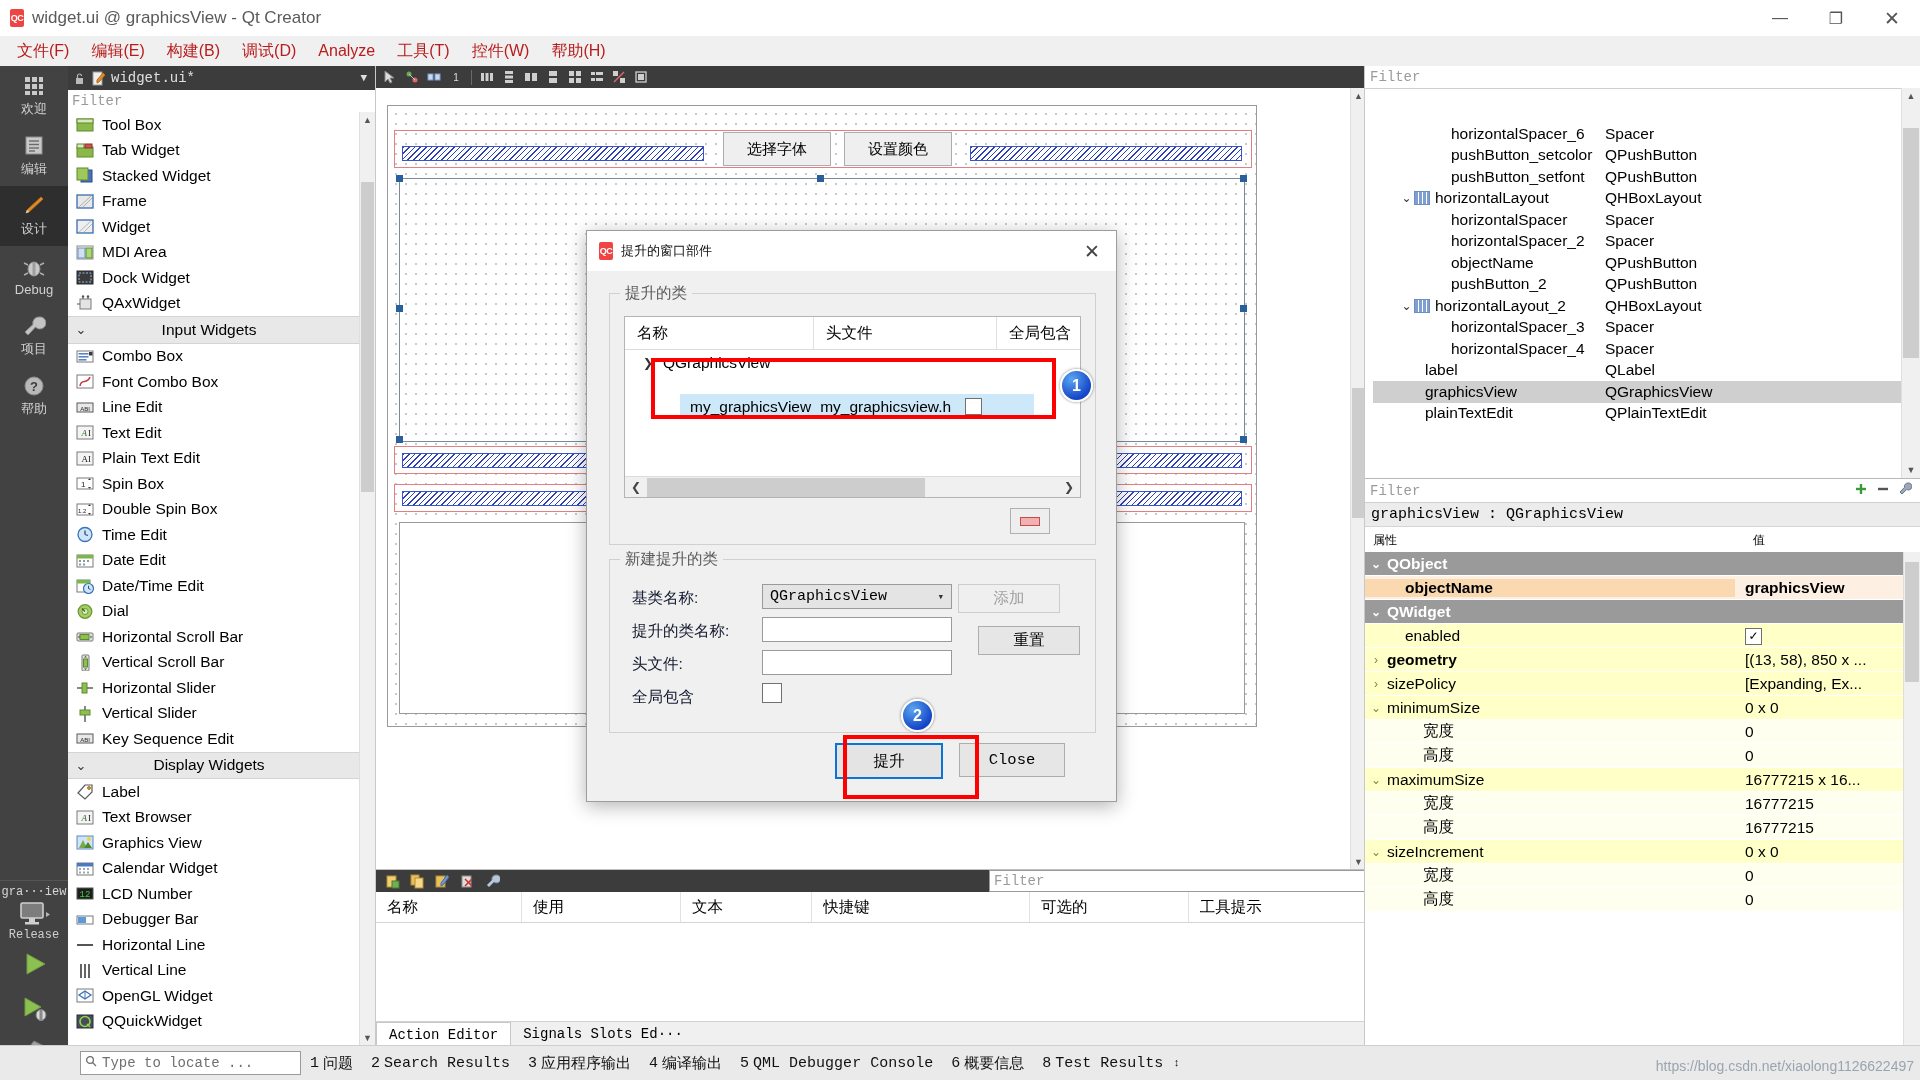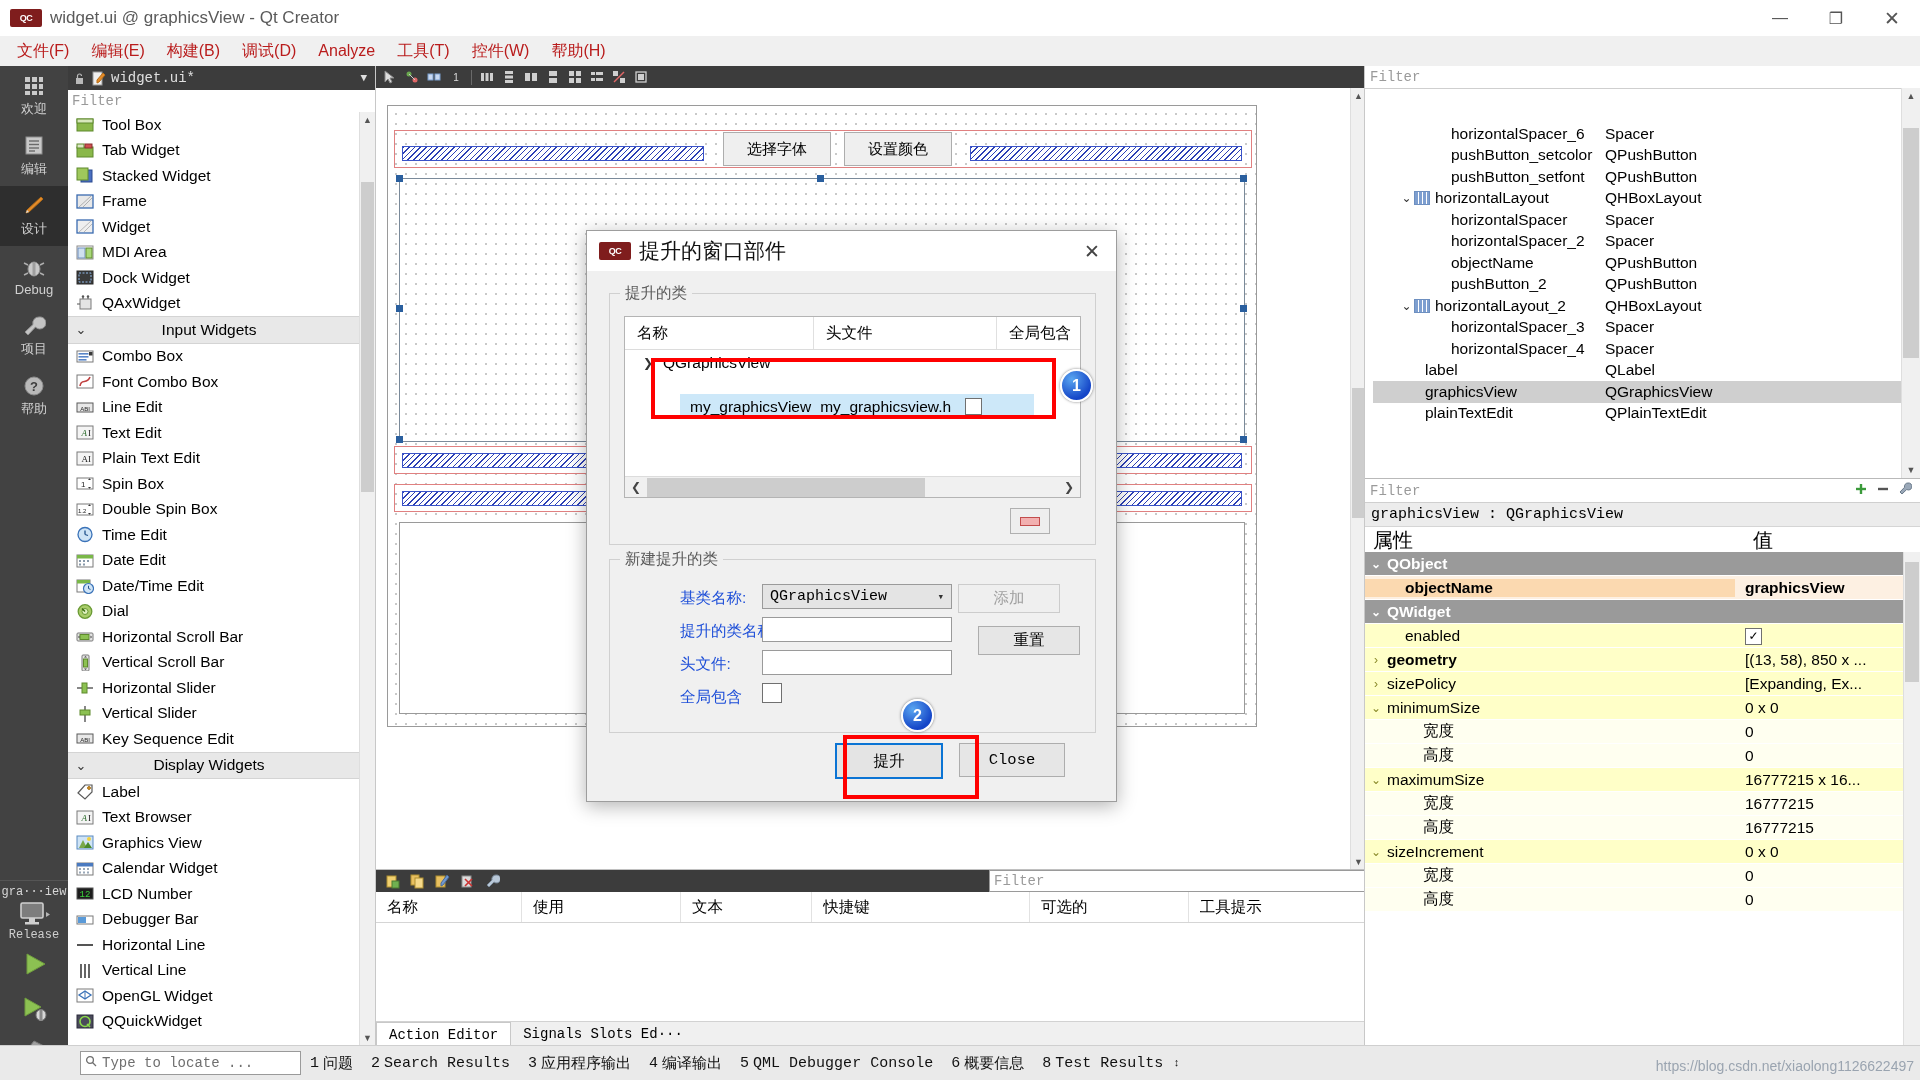--- a/index.html
+++ b/index.html
@@ -3,21 +3,21 @@
 <meta charset="utf-8">
 <style>
   html,body{margin:0;padding:0;}
   body{width:1920px;height:1080px;overflow:hidden;background:#f0f0f0;
        font-family:"Liberation Sans",sans-serif;font-size:15px;color:#000;}
   #root{position:relative;width:1920px;height:1080px;}
 
   
   .titlebar{position:absolute;left:0;top:0;width:1920px;height:36px;background:#ffffff;
             display:flex;align-items:center;}
-  .qc-logo{width:32px;height:18px;background:#7f1d1d;border-radius:2px;margin:0 8px 0 10px;
+  .qc-logo{width:14px;height:18px;background:#ef4444;border-radius:2px;margin:0 8px 0 10px;
            display:flex;align-items:center;justify-content:center;color:#fff;font-size:9px;
            font-family:"Liberation Sans",sans-serif;font-weight:bold;letter-spacing:-0.5px;}
   .title-text{font-size:17px;color:#5a5a5a;}
   .win-btns{position:absolute;right:0;top:0;height:36px;display:flex;}
   .win-btn{width:56px;height:36px;display:flex;align-items:center;justify-content:center;
            color:#555;font-size:16px;}
   .win-btn.close-btn{font-size:19px;}
 
   
   .menubar{position:absolute;left:0;top:36px;width:1920px;height:30px;background:#f0f0f0;
@@ -120,21 +120,21 @@
              border-left:1px solid #dedede;}
   .oi-thumb{position:absolute;left:1px;top:40px;width:16px;height:230px;background:#cdcdcd;}
 
   
   .pe{position:absolute;left:0;top:412px;right:0;bottom:0;background:#fff;border-top:1px solid #b9b9b9;}
   .pe-filter{height:23px;background:#fff;border-bottom:1px solid #cfcfcf;display:flex;align-items:center;
              padding-left:5px;color:#9a9a9a;font-family:"Liberation Mono",monospace;font-size:14px;}
   .pe-filter .pfi{margin-left:auto;display:flex;align-items:center;gap:8px;padding-right:8px;}
   .pe-obj{height:23px;background:#ececec;border-bottom:1px solid #d5d5d5;display:flex;align-items:center;
           padding-left:6px;font-family:"Liberation Mono",monospace;font-size:15px;}
-  .pe-head{height:26px;display:flex;align-items:center;border-bottom:1px solid #d8d8d8;font-size:20px;}
+  .pe-head{height:26px;display:flex;align-items:center;border-bottom:1px solid #d8d8d8;font-size:12px;}
   .pe-h1{width:370px;padding-left:8px;}
   .pe-h2{padding-left:10px;}
   .pe-rows{position:absolute;left:0;top:73px;right:16px;bottom:0;overflow:hidden;}
   .pr{height:23px;display:flex;align-items:center;font-size:15.5px;border-bottom:1px solid #fff;}
   .pr .pn{width:370px;display:flex;align-items:center;box-sizing:border-box;}
   .pr .pv{flex:1;padding-left:10px;box-sizing:border-box;overflow:hidden;white-space:nowrap;}
   .pr.grp{background:#9a9a9a;color:#fff;font-weight:bold;}
   .pr.hl .pn{background:#fbd9b0;}
   .pr.hl{background:#fdf0e2;font-weight:bold;}
   .pr.y{background:#ffffc8;}
@@ -153,34 +153,34 @@
            display:flex;align-items:center;padding-left:4px;font-family:"Liberation Mono",monospace;
            font-size:14px;color:#6f6f6f;}
   .sb-item{padding:0 9px;font-family:"Liberation Mono",monospace;font-size:15px;color:#111;
            display:flex;align-items:center;gap:4px;}
   .wm{position:absolute;right:6px;bottom:6px;color:#9aa4b0;font-size:14px;
       font-family:"Liberation Sans",sans-serif;}
   .dlg{position:absolute;left:586px;top:230px;width:529px;height:570px;background:#f0f0f0;
        border:1px solid #9d9d9d;box-shadow:0 4px 18px rgba(0,0,0,.30);}
   .dlg-title{height:40px;background:#fff;display:flex;align-items:center;padding-left:12px;}
   .dlg-title .qc-logo{margin:0 8px 0 0;}
-  .dlg-tt{font-size:21px;color:#111;}
+  .dlg-tt{font-size:13px;color:#111;}
   .dlg-x{position:absolute;right:0;top:0;width:48px;height:40px;display:flex;align-items:center;
          justify-content:center;font-size:19px;color:#444;}
   .gbox{position:absolute;border:1px solid #d0d0d0;}
   .gbox-lbl{position:absolute;top:-11px;left:10px;background:#f0f0f0;padding:0 5px;font-size:15.5px;color:#5a5a5a;}
   .tv{position:absolute;background:#fff;border:1px solid #b4b4b4;}
   .tv-head{height:32px;display:flex;align-items:center;border-bottom:1px solid #dcdcdc;font-size:15.5px;}
   .tv-th{padding-left:12px;height:32px;display:flex;align-items:center;border-right:1px solid #e0e0e0;}
   .tv-row{height:25px;display:flex;align-items:center;font-size:15.5px;}
   .tv-hs{position:absolute;left:0;right:0;bottom:0;height:20px;background:#f0f0f0;border-top:1px solid #dcdcdc;
          display:flex;align-items:center;}
   .hs-ar{width:22px;height:19px;display:flex;align-items:center;justify-content:center;font-size:12px;color:#444;}
   .hs-th{height:19px;background:#cdcdcd;}
-  .flabel{position:absolute;font-size:15.5px;color:#1d4ed8;margin-left:48px;}
+  .flabel{position:absolute;font-size:15.5px;color:#0f172a;}
   .fctl{position:absolute;box-sizing:border-box;}
   .combo{background:#e4e4e4;border:1px solid #9a9a9a;display:flex;align-items:center;
          padding-left:7px;font-family:"Liberation Mono",monospace;font-size:15px;}
   .combo .ca{margin-left:auto;padding-right:7px;font-size:11px;color:#333;}
   .txtin{background:#fff;border:1px solid #9a9a9a;}
   .dbtn{position:absolute;background:#e6e6e6;border:1px solid #adadad;display:flex;
         align-items:center;justify-content:center;font-size:15.5px;color:#000;}
   .dbtn.dis{color:#a0a0a0;background:#efefef;border-color:#cccccc;}
   .dbtn.focus{border:2px solid #0b74d4;background:#e4e4e4;}
   .minus-btn{position:absolute;background:#eeeeee;border:1px solid #b0b0b0;display:flex;

